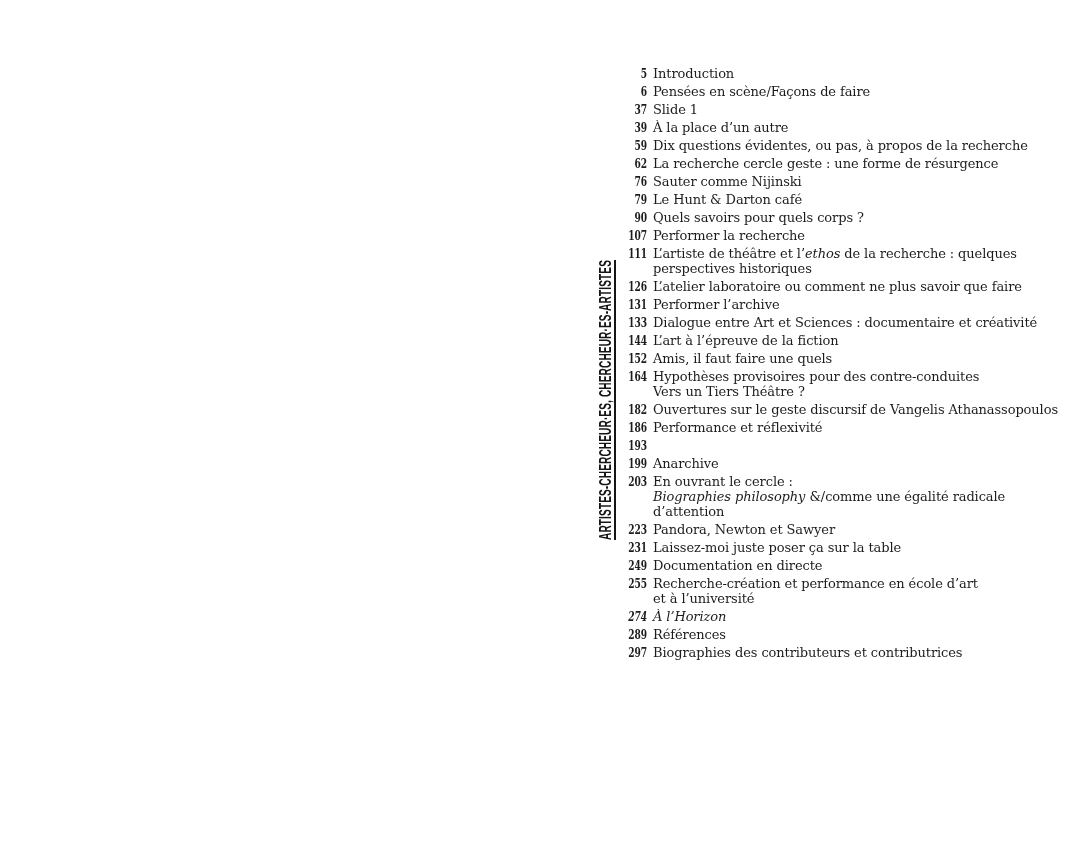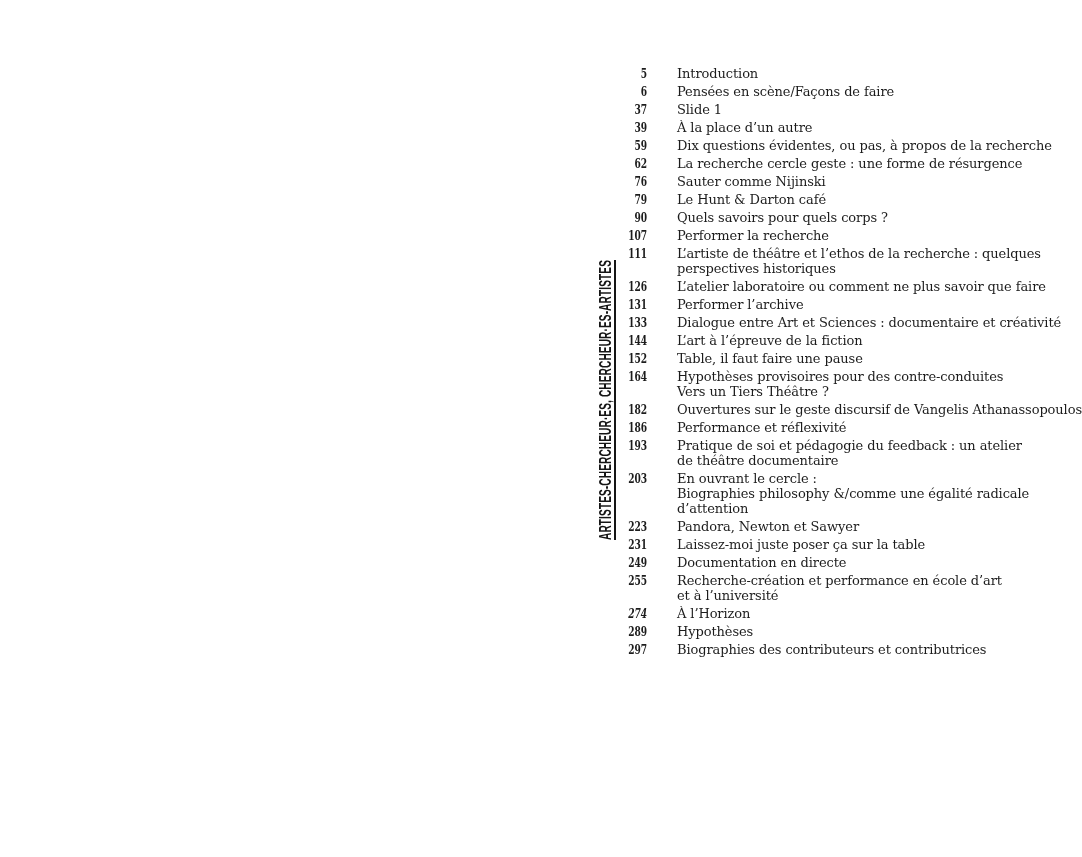--- a/index.html
+++ b/index.html
@@ -50,23 +50,23 @@
   .num {
     flex: 0 0 30px;
     text-align: right;
     margin-right: 6px;
     transform: scaleX(0.7);
     transform-origin: 100% 50%;
     font-weight: bold;
     white-space: nowrap;
   }
   .num.italic { font-style: italic; font-weight: bold; }
-  .title { display: block; margin-left: 24px; }
+  .title { display: block; }
   .line { display: block; white-space: nowrap; }
-  .seg.italic { }
+  .seg.italic { font-style: italic; }
 </style>
 </head>
 <body>
 
 <div class="page">
   <div class="vertical-title">ARTISTES-CHERCHEUR·ES, CHERCHEUR·ES-ARTISTES</div>
   <div class="toc" id="toc-list">
       <div class="entry">
         <span class="num">5</span>
         <span class="title">
@@ -154,21 +154,21 @@
       </div>
       <div class="entry">
         <span class="num">144</span>
         <span class="title">
           <span class="line"><span class="seg">L’art à l’épreuve de la fiction</span></span>
         </span>
       </div>
       <div class="entry">
         <span class="num">152</span>
         <span class="title">
-          <span class="line"><span class="seg">Table, il faut faire une pause</span></span>
+          <span class="line"><span class="seg">Amis, il faut faire une quels</span></span>
         </span>
       </div>
       <div class="entry">
         <span class="num">164</span>
         <span class="title">
           <span class="line"><span class="seg">Hypothèses provisoires pour des contre-conduites</span></span>
           <span class="line"><span class="seg">Vers un Tiers Théâtre ?</span></span>
         </span>
       </div>
       <div class="entry">
@@ -178,23 +178,25 @@
         </span>
       </div>
       <div class="entry">
         <span class="num">186</span>
         <span class="title">
           <span class="line"><span class="seg">Performance et réflexivité</span></span>
         </span>
       </div>
       <div class="entry">
         <span class="num">193</span>
-        <span class="title">
-          <span class="line"><span class="seg">Pratique de soi et pédagogie du </span><span class="seg italic">feedback</span><span class="seg"> : un atelier</span></span>
-          <span class="line"><span class="seg">de théâtre documentaire</span></span>
+      </div>
+      <div class="entry">
+        <span class="num">199</span>
+        <span class="title">
+          <span class="line"><span class="seg">Anarchive</span></span>
         </span>
       </div>
       <div class="entry">
         <span class="num">203</span>
         <span class="title">
           <span class="line"><span class="seg">En ouvrant le cercle :</span></span>
           <span class="line"><span class="seg italic">Biographies philosophy</span><span class="seg"> &amp;/comme une égalité radicale</span></span>
           <span class="line"><span class="seg">d’attention</span></span>
         </span>
       </div>
@@ -225,21 +227,21 @@
       </div>
       <div class="entry">
         <span class="num italic">274</span>
         <span class="title">
           <span class="line"><span class="seg italic">À l’Horizon</span></span>
         </span>
       </div>
       <div class="entry">
         <span class="num">289</span>
         <span class="title">
-          <span class="line"><span class="seg">Hypothèses</span></span>
+          <span class="line"><span class="seg">Références</span></span>
         </span>
       </div>
       <div class="entry">
         <span class="num">297</span>
         <span class="title">
           <span class="line"><span class="seg">Biographies des contributeurs et contributrices</span></span>
         </span>
       </div>
     </div>
 </div>

